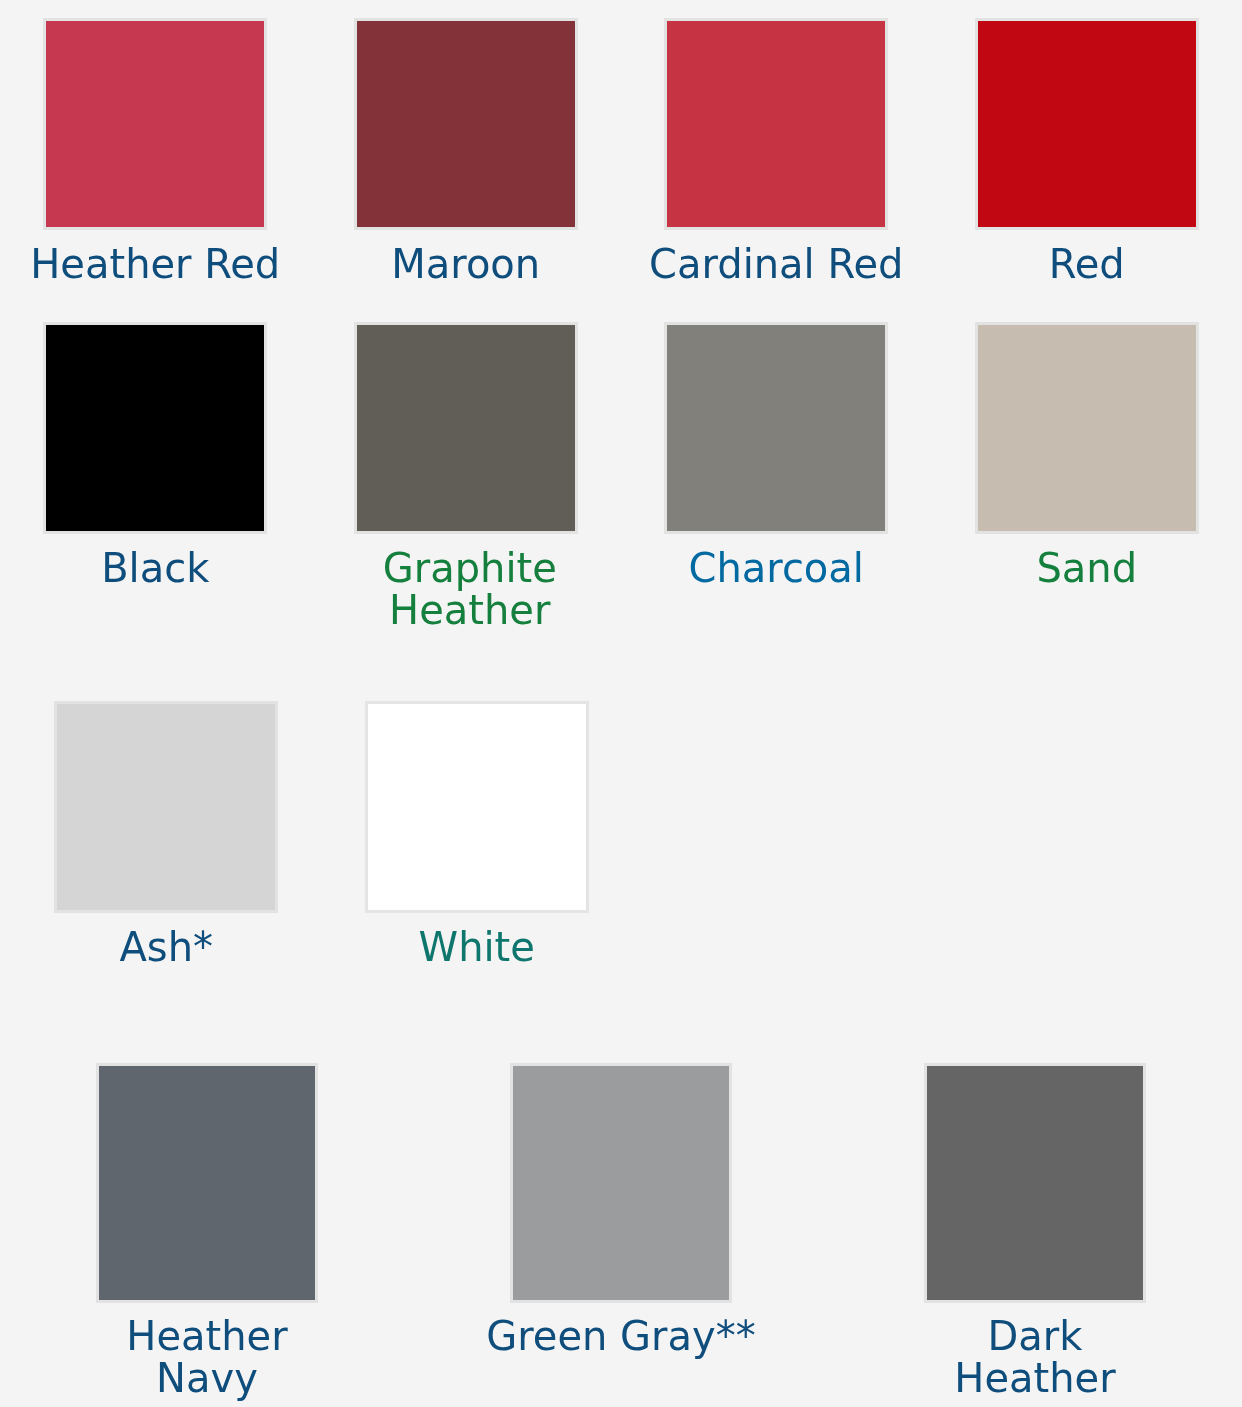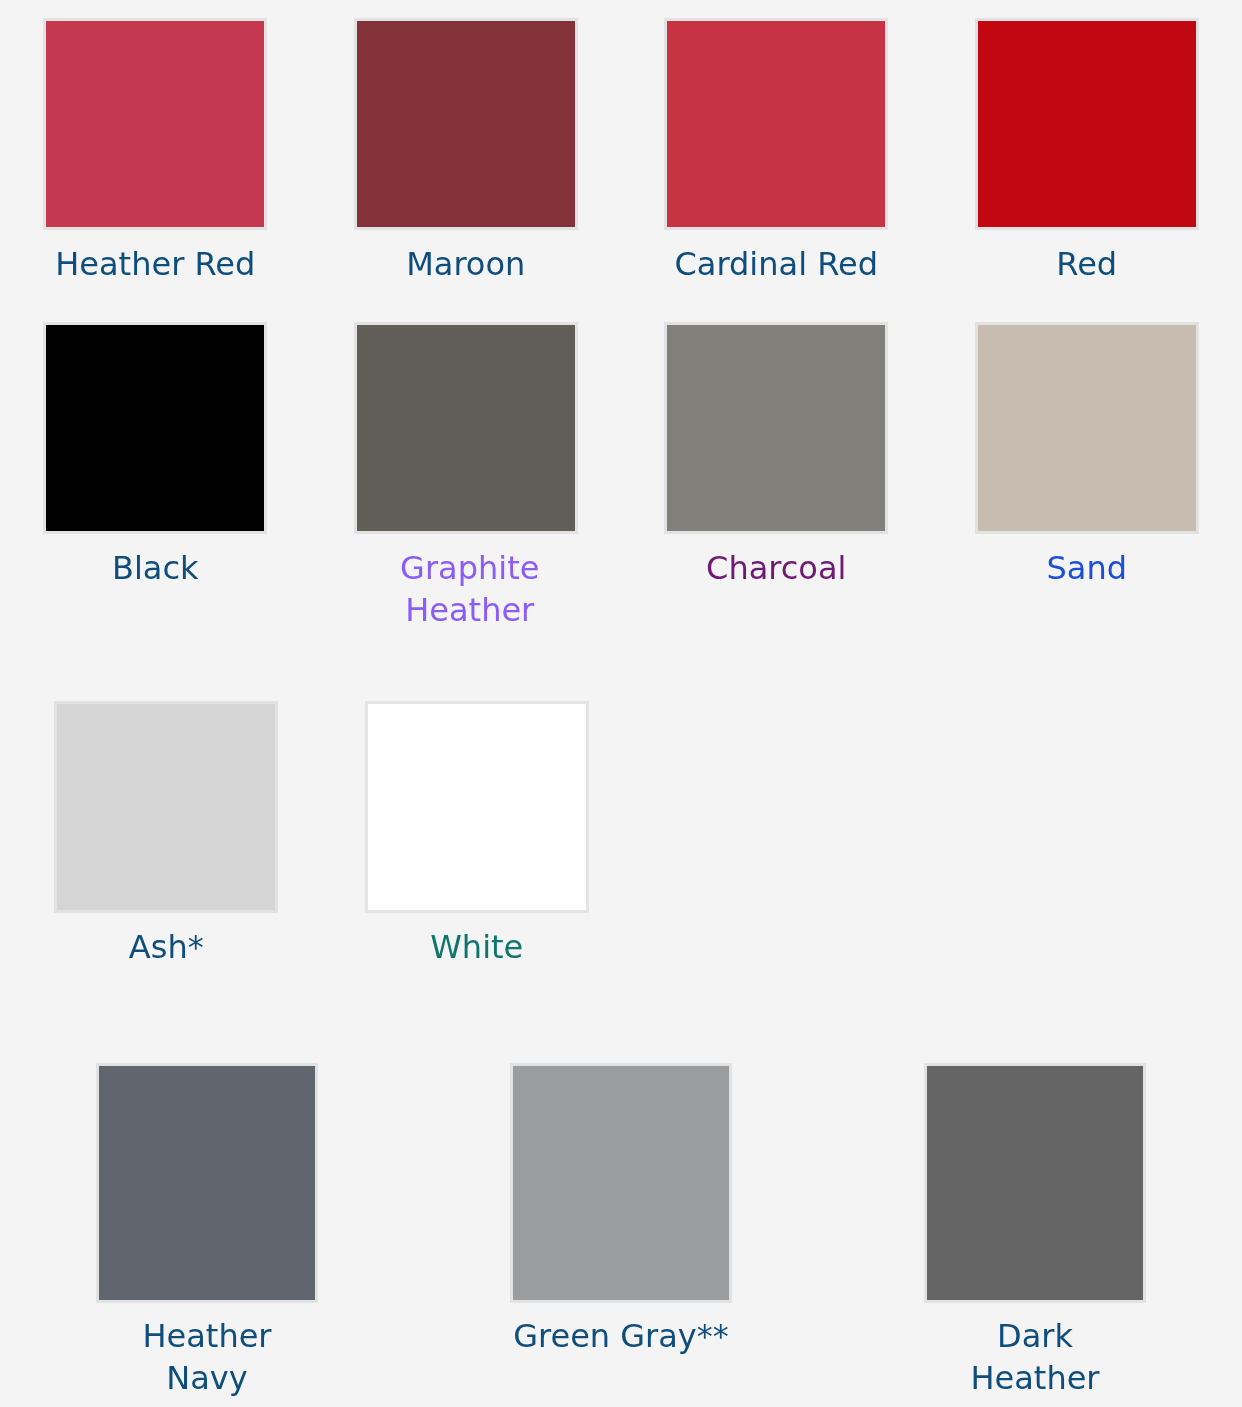--- a/index.html
+++ b/index.html
@@ -44,21 +44,21 @@
     border: 3px solid #e2e2e2;
     background: #ffffff;
   }
   .chip.no-border {
     border-color: #e4e4e4;
   }
 
   .chip-label {
     margin-top: 13px;
     color: #0f4e7c;
-    font-size: 32px;
+    font-size: 40px;
     line-height: 42px;
     text-align: center;
     letter-spacing: 0px;
     font-family: "DejaVu Sans", sans-serif;
     white-space: pre-line;
     font-weight: 400;
   }
 
   
   .row-1 { position: absolute; left: 0; top: 18px; }
@@ -111,30 +111,30 @@
     </div>
   </div>
 
   <div class="row row-4col row-2">
     <div class="cell">
       <div class="chip" style="background-color: rgb(0, 0, 0);"></div>
       <div class="chip-label" style="color: rgb(15, 78, 124);">Black</div>
     </div>
     <div class="cell">
       <div class="chip" style="background-color: rgb(96, 94, 86);"></div>
-      <div class="chip-label" style="color: #8b5cf6; margin-left: 8px;">Graphite
+      <div class="chip-label" style="color: #15803d; margin-left: 8px;">Graphite
 Heather</div>
     </div>
     <div class="cell">
       <div class="chip" style="background-color: rgb(130, 128, 122);"></div>
-      <div class="chip-label" style="color: #701a75;">Charcoal</div>
+      <div class="chip-label" style="color: #0369a1;">Charcoal</div>
     </div>
     <div class="cell">
       <div class="chip" style="background-color: rgb(198, 188, 176);"></div>
-      <div class="chip-label" style="color: #1d4ed8;">Sand</div>
+      <div class="chip-label" style="color: #15803d;">Sand</div>
     </div>
   </div>
 
   <div class="row row-4col row-3">
     <div class="cell">
       <div class="chip" style="background-color: rgb(213, 213, 213);"></div>
       <div class="chip-label" style="color: rgb(15, 78, 124);">Ash*</div>
     </div>
     <div class="cell">
       <div class="chip no-border" style="background-color: rgb(255, 255, 255);"></div>

